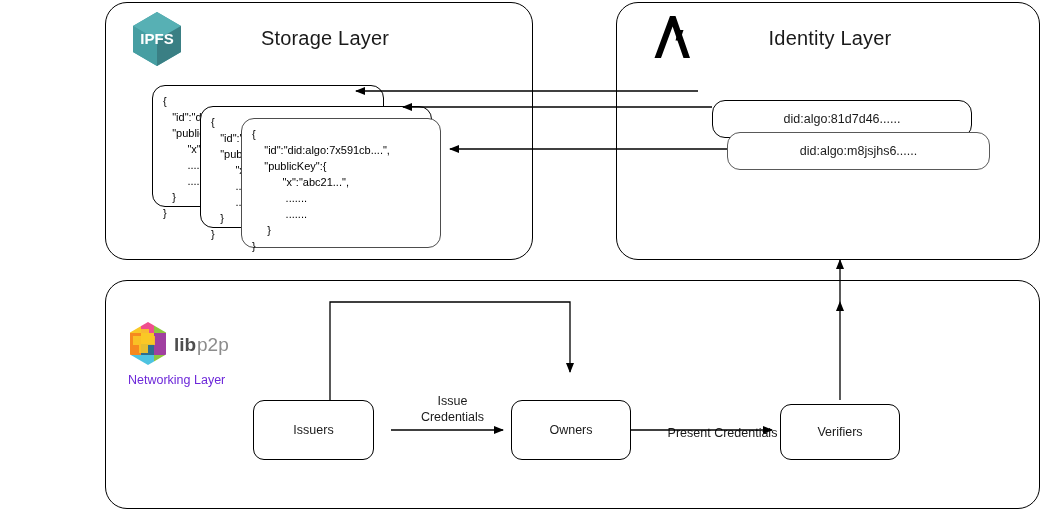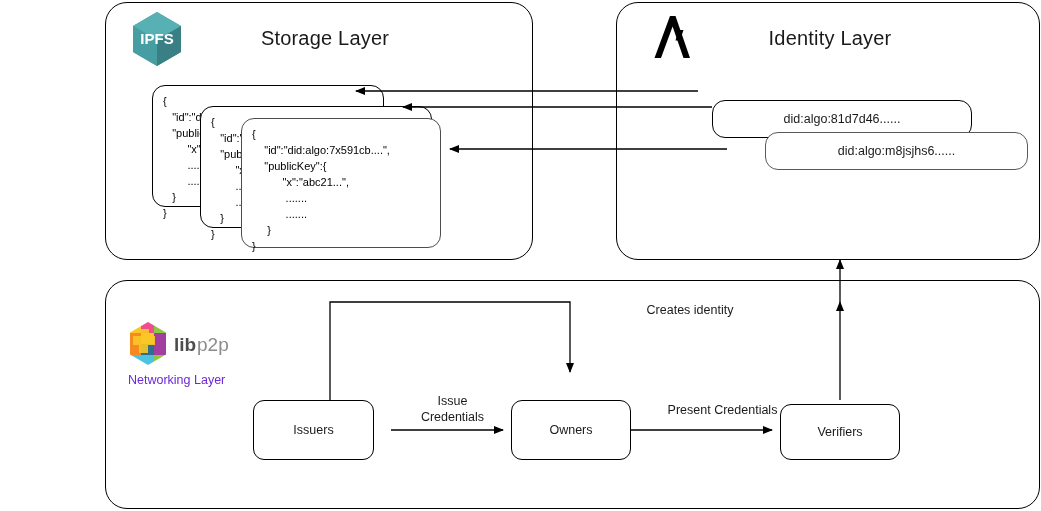--- a/index.html
+++ b/index.html
@@ -71,21 +71,21 @@
     font-size: 12.5px;
     color: #1a1a1a;
     display: flex;
     align-items: center;
     justify-content: center;
     white-space: nowrap;
   }
   #did-card-1 { left: 698px; top: 72px;  width: 258px; height: 38px; z-index: 3; }
   #did-card-2 { left: 712px; top: 100px; width: 260px; height: 38px; z-index: 4; }
   #did-card-3 { left: 727px; top: 132px; width: 263px; height: 38px; z-index: 5;
-                border-color: #595959; border-width: 1.4px; margin-left: 38px; }
+                border-color: #595959; border-width: 1.4px; }
 
   
   .role-box {
     position: absolute;
     background: #ffffff;
     border: 1.2px solid #000000;
     border-radius: 11px;
     box-sizing: border-box;
     font-size: 12.5px;
     color: #1a1a1a;
@@ -102,21 +102,21 @@
   .edge-label {
     position: absolute;
     font-size: 12.5px;
     color: #1a1a1a;
     text-align: center;
     line-height: 1.25;
     white-space: pre-line;
     background: transparent;
   }
   #issue-credentials-label   { left: 400px; top: 394px; width: 105px; }
-  #present-credentials-label { left: 640px; top: 403px; width: 165px; text-align: center; }
+  #present-credentials-label { left: 640px; top: 426px; width: 165px; text-align: center; }
   #creates-identity-label    { left: 620px; top: 303px; width: 140px; }
 
   #network-layer-label {
     position: absolute;
     left: 128px; top: 373px;
     font-size: 12.5px;
     color: #6d28d9;
     white-space: nowrap;
   }
 
@@ -234,15 +234,14 @@
     <path d="M840,302 L840,260" stroke="#000000" stroke-width="1.3" fill="none" marker-end="url(#arrow)"></path>
   </svg>
 
   <div class="role-box" id="issuers-box">Issuers</div>
   <div class="role-box" id="owners-box">Owners</div>
   <div class="role-box" id="verifiers-box">Verifiers</div>
 
   <div class="edge-label" id="issue-credentials-label">Issue
 Credentials</div>
   <div class="edge-label" id="present-credentials-label">Present Credentials</div>
-  <div class="edge-label" id="creates-identity-label">Creates identity</div>
 
 </div>
 
 </body></html>

